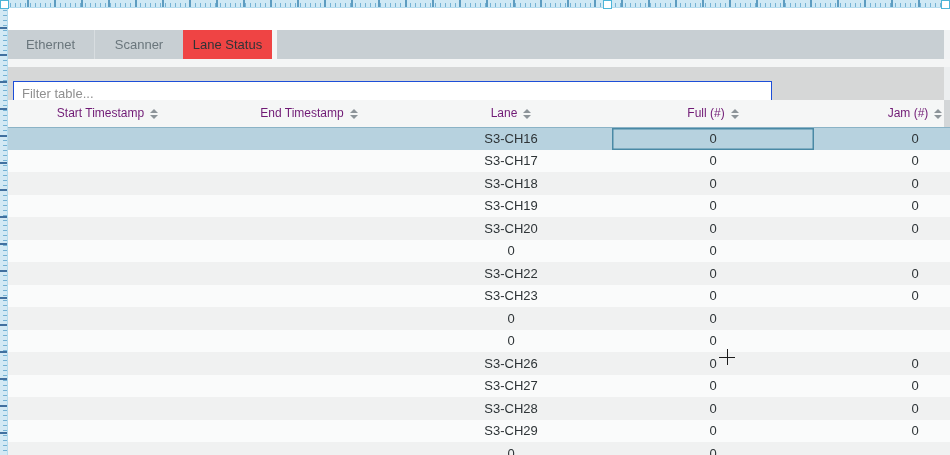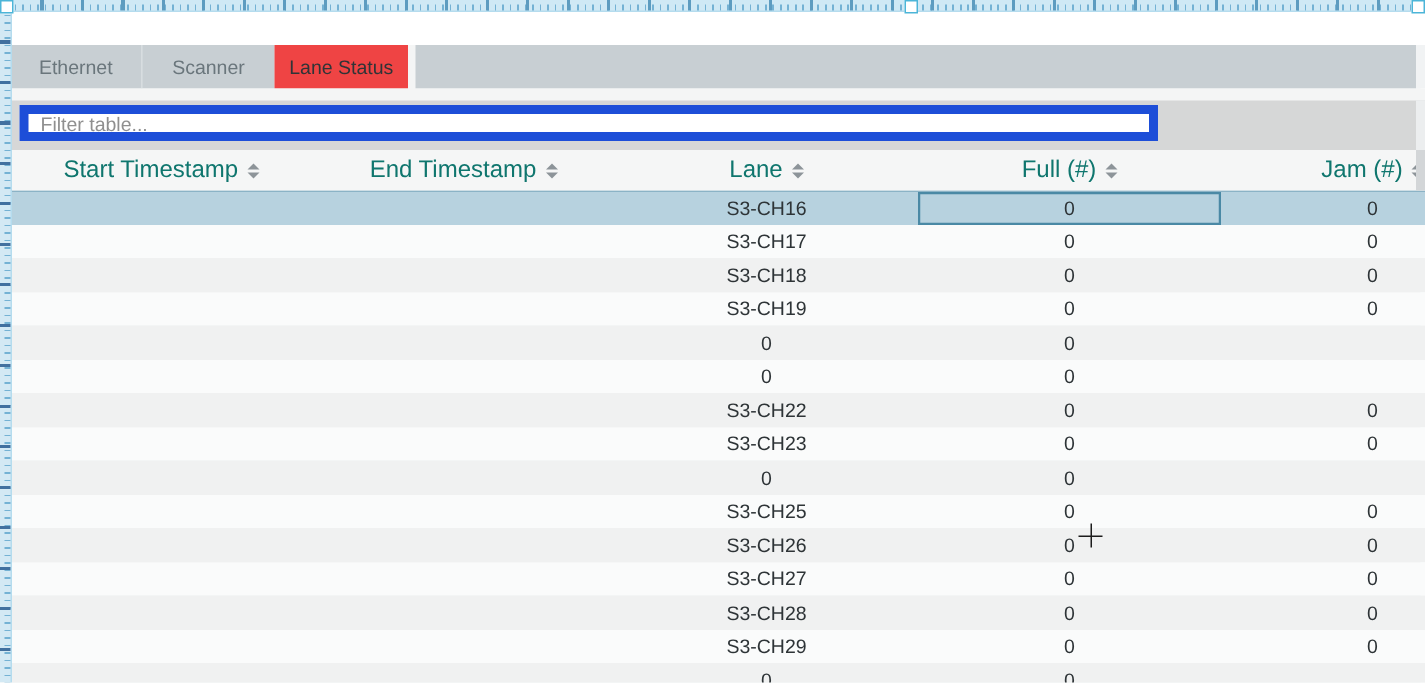--- a/index.html
+++ b/index.html
@@ -36,28 +36,28 @@
   .tab-eth{width:88px;border-right:1px solid #d8dde0;}
   .tab-sch{width:88px;}
   .tab.active{width:89px;background:#ef4444;color:#2f3437;}
   .tab-gap{width:5px;background:#f4f5f5;}
   .tabbar-fill{width:667px;background:#c8cfd3;}
   .tabbar-edge{width:6px;background:#f1f3f4;}
 
   .gap-row{position:absolute;left:0;top:29px;width:943px;height:8px;background:#f4f5f5;}
 
   .filter-panel{position:absolute;left:0;top:37px;width:943px;height:33px;background:#d6d7d7;}
-  .filter-panel input{position:absolute;left:6px;top:3px;width:759px;height:24px;box-sizing:border-box;
-    border:6px solid #1d4ed8;background:#fff;font-family:"Liberation Sans",sans-serif;
+  .filter-panel input{position:absolute;left:6px;top:14px;width:759px;height:24px;box-sizing:border-box;
+    border:1px solid #1d4ed8;background:#fff;font-family:"Liberation Sans",sans-serif;
     font-size:13px;color:#333;padding:0 8px;outline:none;}
   .filter-panel input::placeholder{color:#8f8f8f;}
   .panel-edge{position:absolute;left:937px;top:37px;width:6px;height:33px;background:#eceeef;}
 
   .thead{position:absolute;left:0;top:70px;width:1010px;height:27px;background:#f5f6f6;display:flex;}
-  .hcell{height:27px;line-height:27px;text-align:center;font-size:16px;color:#0f766e;
+  .hcell{height:27px;line-height:27px;text-align:center;font-size:12px;color:#701a75;
     display:flex;align-items:center;justify-content:center;cursor:pointer;}
   .thead-edge{position:absolute;left:937px;top:70px;width:6px;height:27px;background:#d3d6d8;z-index:5;}
 
   .sort{display:inline-flex;flex-direction:column;gap:2px;margin-left:6px;}
   .sort .up{width:0;height:0;border-left:4px solid transparent;border-right:4px solid transparent;
     border-bottom:4px solid #8d9499;}
   .sort .dn{width:0;height:0;border-left:4px solid transparent;border-right:4px solid transparent;
     border-top:4px solid #8d9499;}
 
   .tbody{position:absolute;left:0;top:97px;width:1010px;height:351px;overflow:hidden;}
@@ -158,20 +158,21 @@
     <div class="cell c0"></div>
     <div class="cell c1"></div>
     <div class="cell c2">S3-CH19</div>
     <div class="cell c3">0</div>
     <div class="cell c4">0</div>
   </div>
 
   <div class="trow striped">
     <div class="cell c0"></div>
     <div class="cell c1"></div>
+    <div class="cell c2">S3-CH20</div>
     <div class="cell c3">0</div>
     <div class="cell c4">0</div>
   </div>
 
   <div class="trow">
     <div class="cell c0"></div>
     <div class="cell c1"></div>
     <div class="cell c3">0</div>
     <div class="cell c4">0</div>
   </div>
@@ -195,21 +196,20 @@
   <div class="trow striped">
     <div class="cell c0"></div>
     <div class="cell c1"></div>
     <div class="cell c3">0</div>
     <div class="cell c4">0</div>
   </div>
 
   <div class="trow">
     <div class="cell c0"></div>
     <div class="cell c1"></div>
-    <div class="cell c2">S3-CH25</div>
     <div class="cell c3">0</div>
     <div class="cell c4">0</div>
   </div>
 
   <div class="trow striped">
     <div class="cell c0"></div>
     <div class="cell c1"></div>
     <div class="cell c2">S3-CH26</div>
     <div class="cell c3">0</div>
     <div class="cell c4">0</div>

